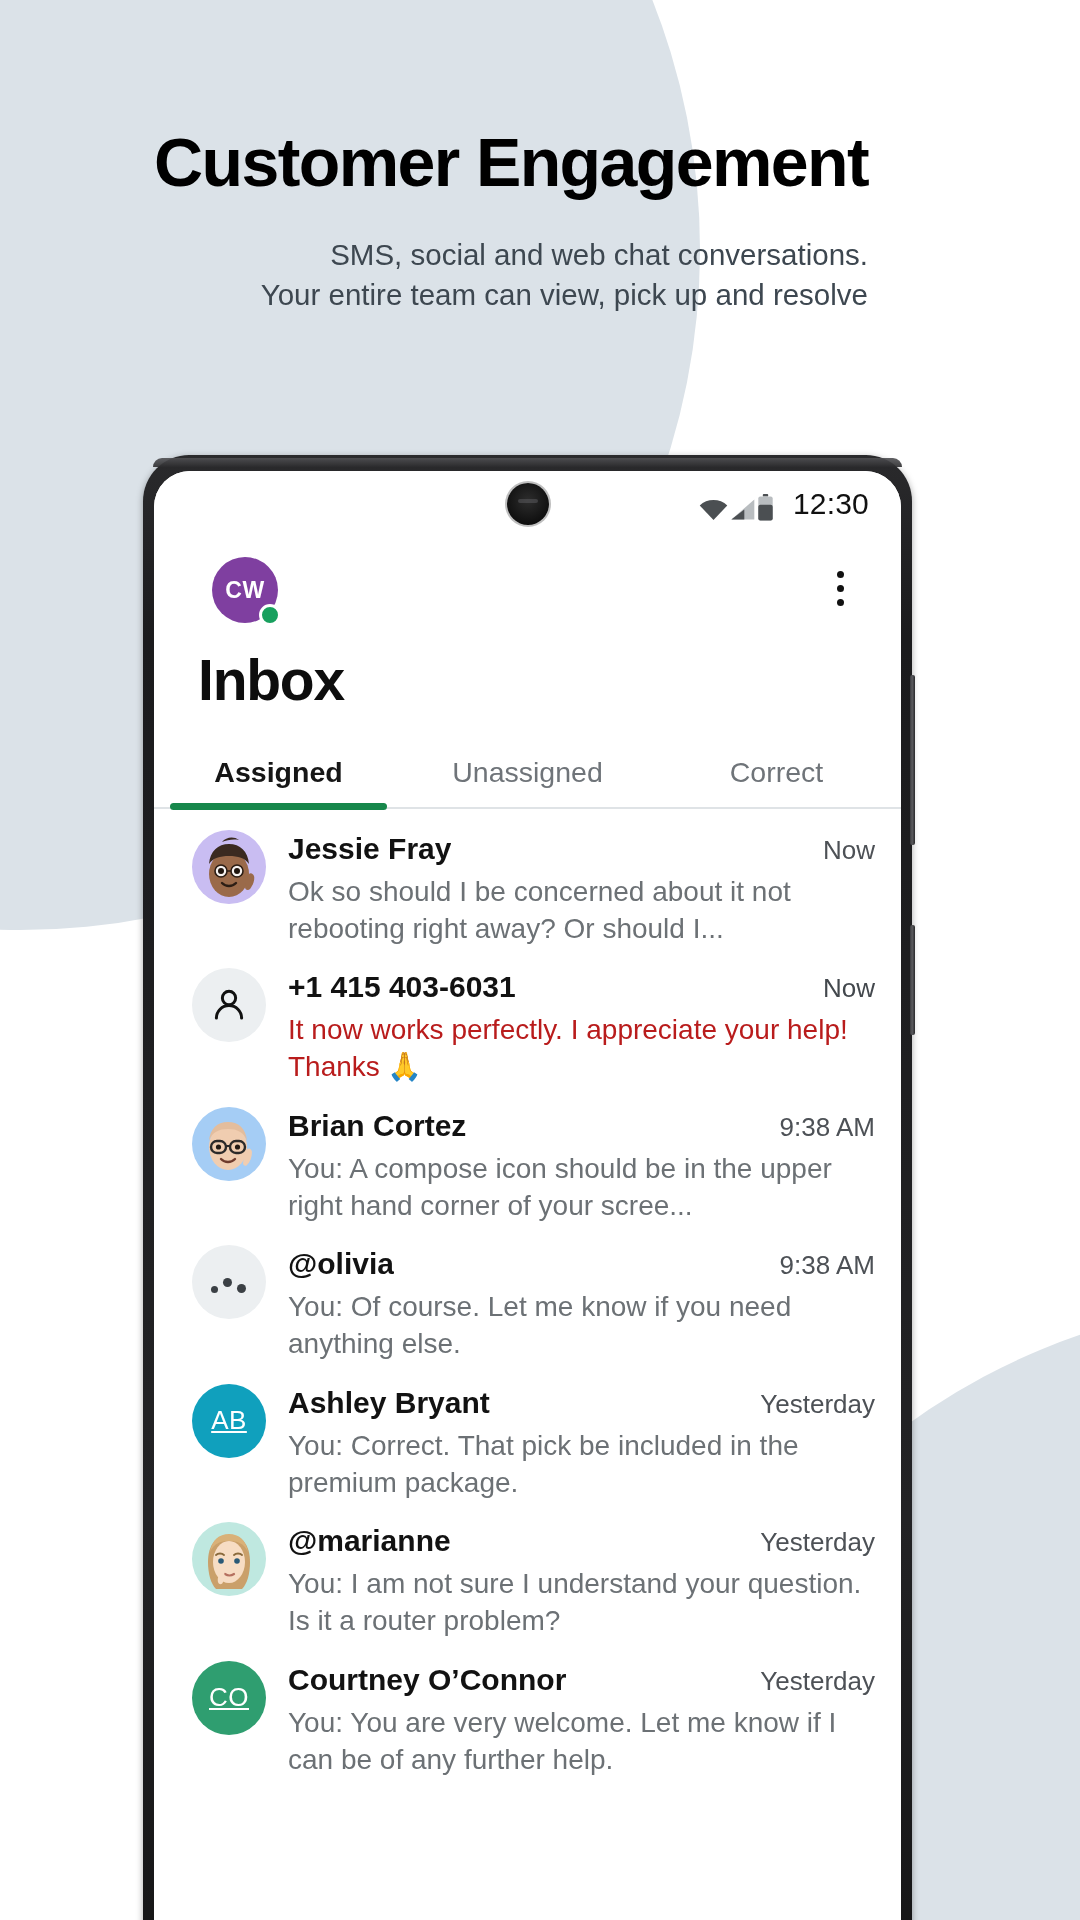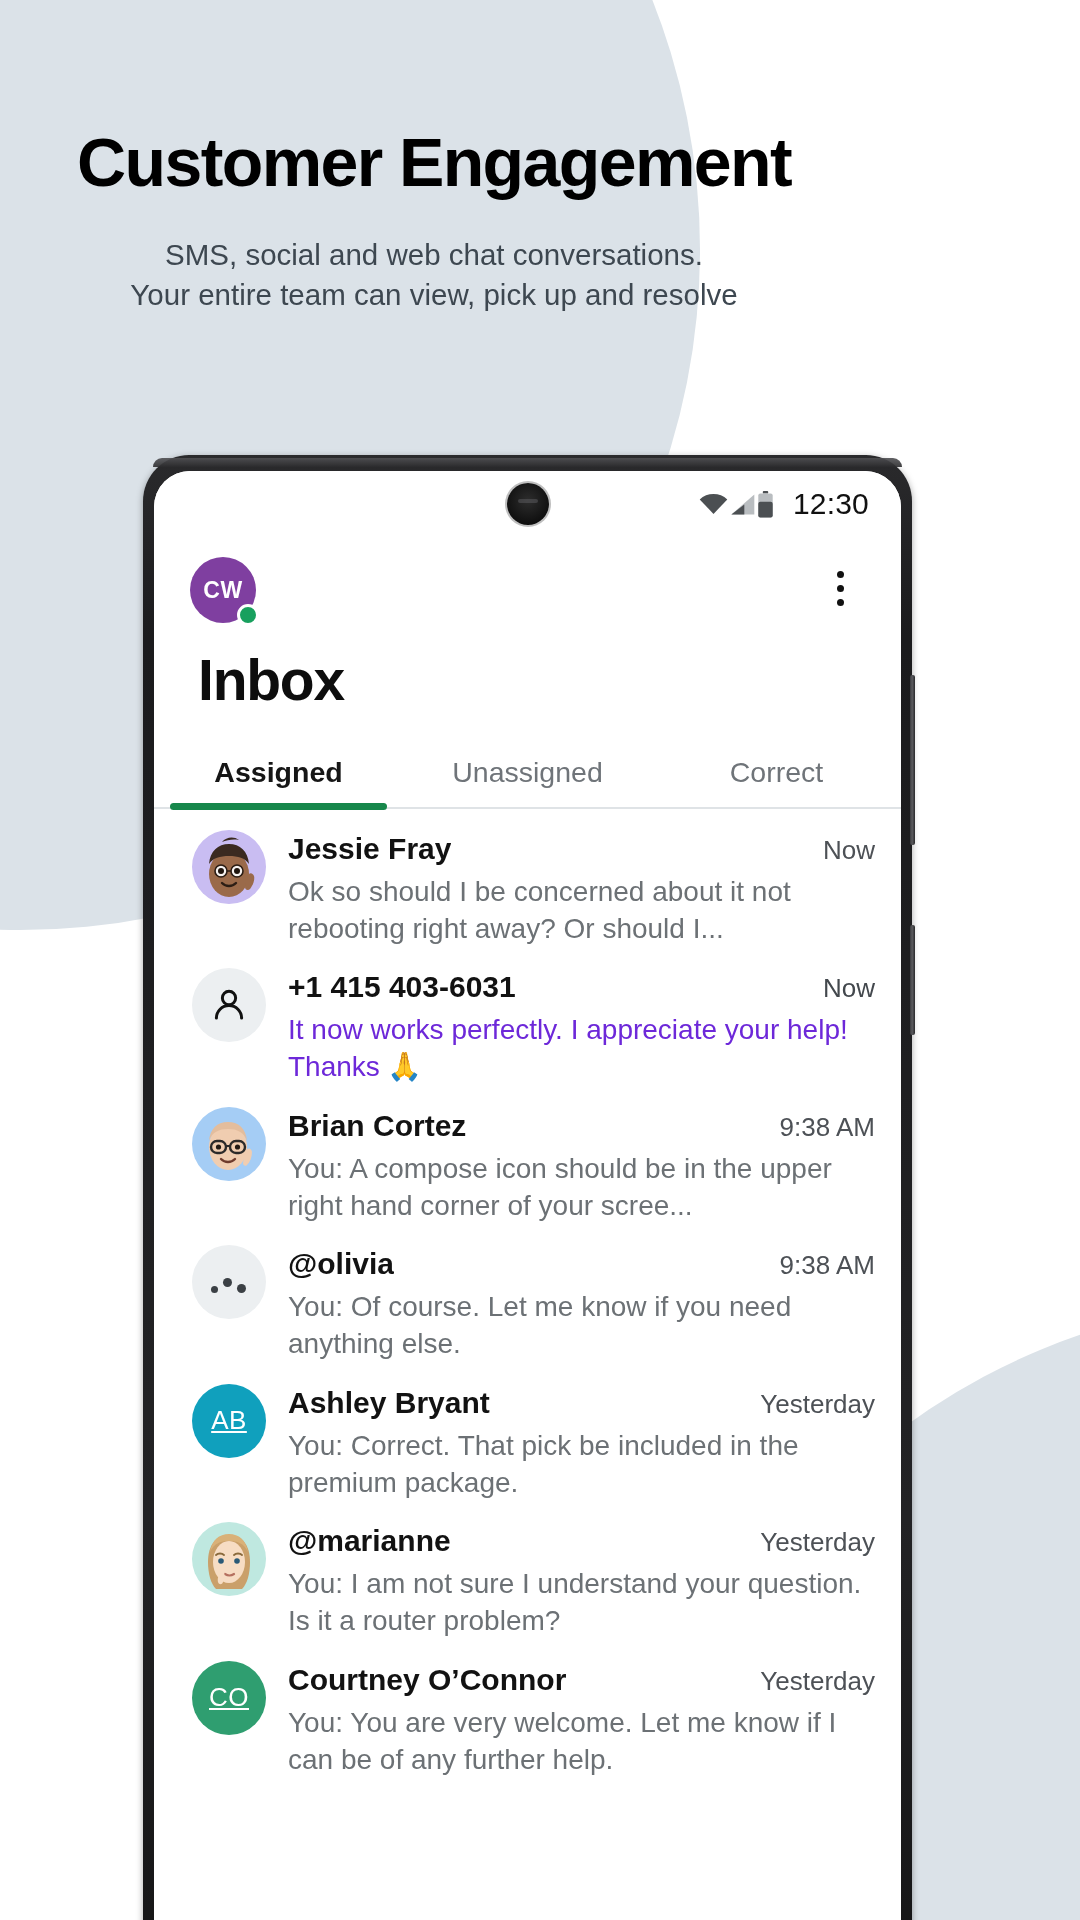--- a/index.html
+++ b/index.html
@@ -41,21 +41,21 @@
     background: #dbe2e8;
     z-index: 0;
   }
 
   
   .headline-wrap {
     position: absolute;
     top: 128px;
     left: 0;
     width: 868px;
-    text-align: center;
+    text-align: right;
     z-index: 3;
   }
   .headline {
     font-size: 68px;
     font-weight: 700;
     letter-spacing: -1.6px;
     color: #000000;
     line-height: 1.02;
   }
   .subhead {
@@ -136,38 +136,39 @@
     box-shadow: 0 0 0 2px rgba(0,0,0,.25);
   }
   .punchhole::after {
     content: "";
     position: absolute;
     left: 11px; top: 16px;
     width: 20px; height: 4px;
     border-radius: 3px;
     background: rgba(90,90,92,.55);
   }
-  .status-icons { display: flex; align-items: center; gap: 1px; }
+  .status-icons { display: flex; align-items: flex-end; gap: 1px; }
   .icon-wifi { width: 29px; height: 22px; display: block; }
   .icon-signal { width: 27px; height: 23px; display: block; }
   .icon-battery { width: 17px; height: 27px; display: block; }
   .status-time {
     margin-left: 18px;
     font-size: 30px;
     font-weight: 500;
     color: #111;
     letter-spacing: .2px;
   }
 
   
   .app-header {
     display: flex;
     align-items: flex-start;
     justify-content: space-between;
     padding: 20px 40px 0 36px;
+    margin-left: 22px;
   }
   .avatar-wrap { position: relative; width: 66px; height: 66px; }
   .avatar-main {
     width: 66px; height: 66px;
     border-radius: 50%;
     background: #7f3fa0;
     color: #fff;
     display: flex; align-items: center; justify-content: center;
     font-size: 23px; font-weight: 700; letter-spacing: .5px;
   }
@@ -263,21 +264,21 @@
     color: #4d5156;
     white-space: nowrap;
     flex: 0 0 auto;
   }
   .conv-preview {
     margin-top: 7px;
     font-size: 28px;
     line-height: 1.33;
     color: #6c7175;
   }
-  .conv.unread .conv-preview { color: #6d28d9; }
+  .conv.unread .conv-preview { color: #b91c1c; }
   .conv.unread .conv-time { color: #43484d; }
 
   
   .face { position: absolute; inset: 0; }
   .dots-av { background: #eceff1; }
   .dots-av .d {
     position: absolute; border-radius: 50%; background: #3b4045;
   }
   .person-av { background: #eceff1; }
   .person-av svg { width: 42px; height: 42px; display:block; }

